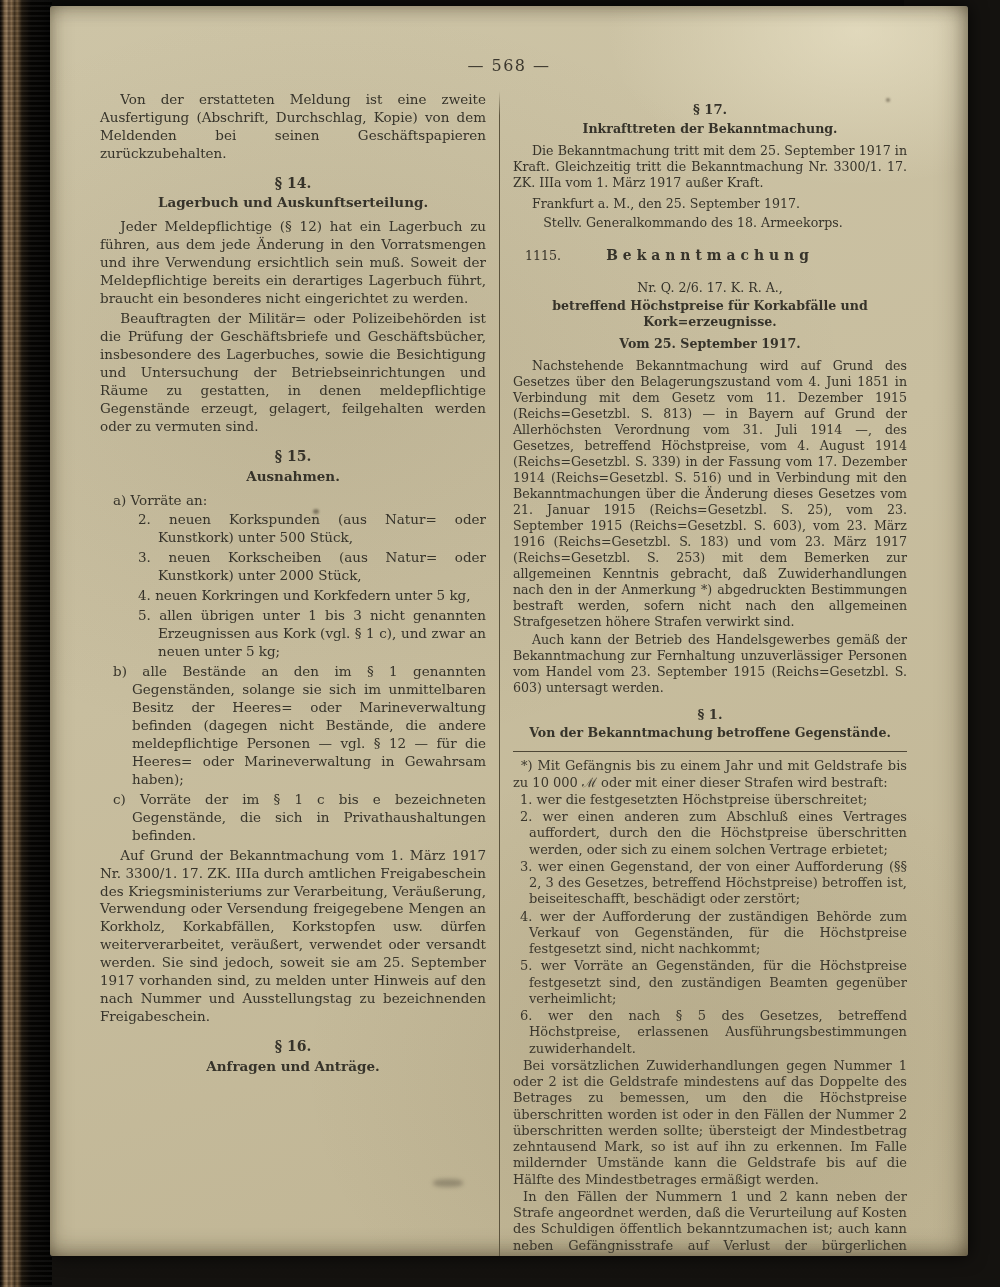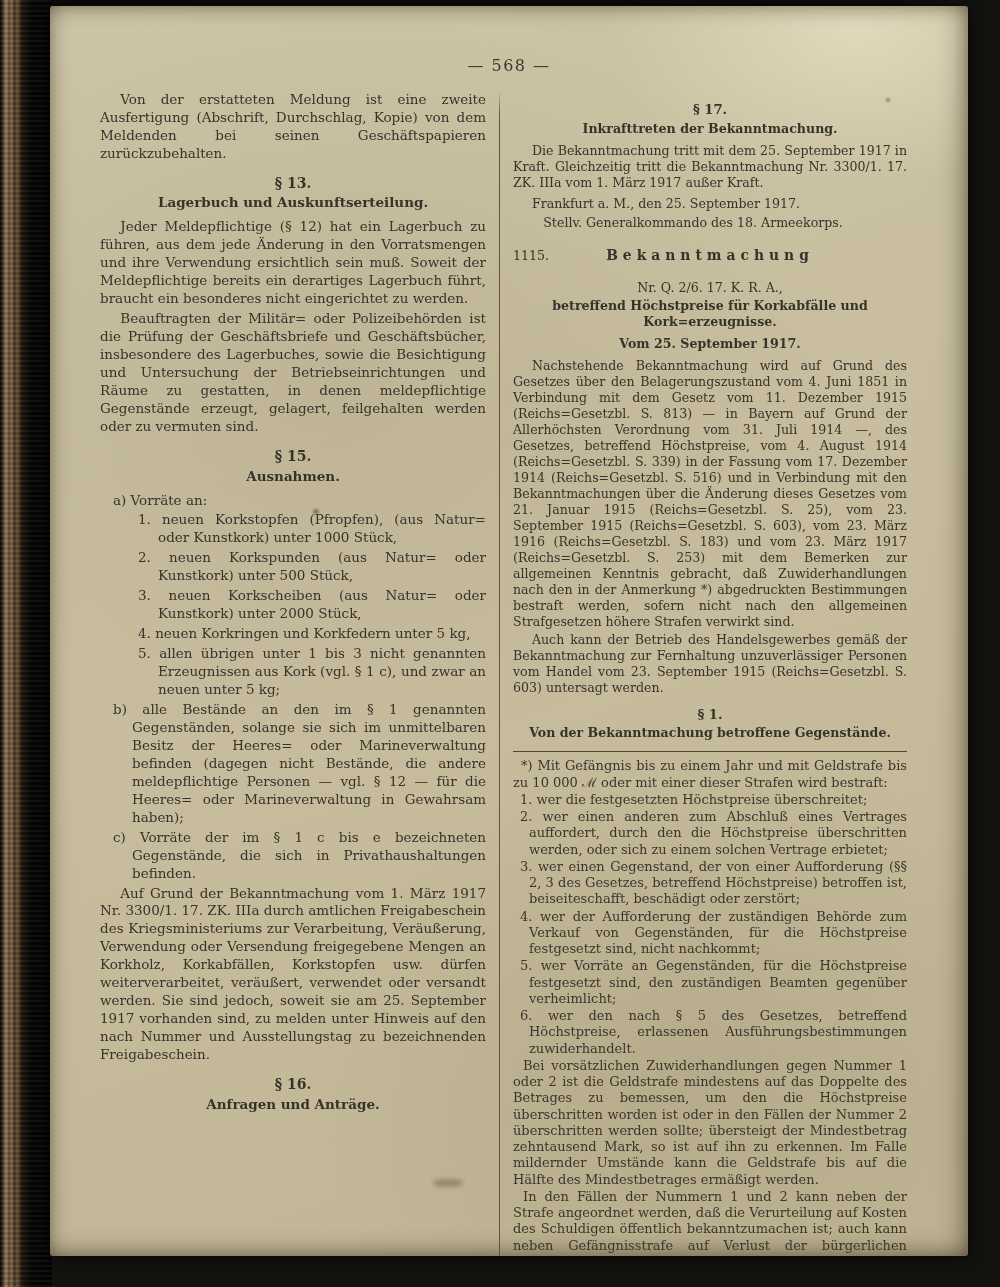--- a/index.html
+++ b/index.html
@@ -67,21 +67,21 @@
     text-align: justify; padding-left: 32px; text-indent: -19px;
     margin-bottom: 2px; hyphens: auto;
   }
   .item-number {
     text-align: justify; margin-left: 38px; padding-left: 20px; text-indent: -20px;
     margin-bottom: 2px; hyphens: auto;
   }
   .dateline  { text-indent: 1.5em; margin-top: 5px; }
   .signature { text-indent: 2.4em; margin: 3px 0 16px; }
   .notice-head { position: relative; text-align: center; margin: 16px 0 5px; }
-  .notice-no   { position: absolute; left: 0; top: 1px; font-weight: normal; text-align: center; }
+  .notice-no   { position: absolute; left: 12px; top: 1px; font-weight: normal; text-align: center; }
   .notice-title{ font-weight: bold; letter-spacing: 5px; font-size: 1.1em; }
   .footnote-rule { height: 1px; background: #4e4736; margin: 10px 0 6px; }
   .footnote { font-size: 13px; line-height: 1.25; color: #3a362c; }
   .fn-intro { text-align: justify; text-indent: 8px; margin-bottom: 1px; }
   .fn-item  { text-align: justify; padding-left: 16px; text-indent: -9px; margin-bottom: 1px; hyphens: auto; }
   .fn-para  { text-align: justify; text-indent: 10px; margin-bottom: 1px; hyphens: auto; }
   .smudge { position: absolute; border-radius: 50%; background: rgba(60,52,38,.5); filter: blur(1px); }
   .smudge.s1 { left: 263px; top: 503px; width: 6px; height: 5px; }
   .smudge.s2 { left: 383px; top: 1173px; width: 30px; height: 8px; background: rgba(95,88,70,.45); filter: blur(2px); border-radius: 40%; }
   .smudge.s3 { left: 836px; top: 92px; width: 4px; height: 4px; }
@@ -93,30 +93,29 @@
   <div class="book-edge"></div>
 
   <div class="paper">
     <div class="page-number">— 568 —</div>
 
     <div class="columns">
 
       <div class="col-left">
         <p class="para">Von der erstatteten Meldung ist eine zweite Ausfertigung (Abschrift, Durchschlag, Kopie) von dem Meldenden bei seinen Geschäftspapieren zurückzubehalten.</p>
 
-        <div class="sec-num">§ 13.</div>
+        <div class="sec-num">§ 14.</div>
         <div class="sec-title">Lagerbuch und Auskunftserteilung.</div>
         <p class="para">Jeder Meldepflichtige (§ 12) hat ein Lagerbuch zu führen, aus dem jede Änderung in den Vorratsmengen und ihre Verwendung ersichtlich sein muß. Soweit der Meldepflichtige bereits ein derartiges Lagerbuch führt, braucht ein besonderes nicht eingerichtet zu werden.</p>
         <p class="para">Beauftragten der Militär= oder Polizeibehörden ist die Prüfung der Geschäftsbriefe und Geschäftsbücher, insbesondere des Lagerbuches, sowie die Besichtigung und Untersuchung der Betriebseinrichtungen und Räume zu gestatten, in denen meldepflichtige Gegenstände erzeugt, gelagert, feilgehalten werden oder zu vermuten sind.</p>
 
         <div class="sec-num">§ 15.</div>
         <div class="sec-title">Ausnahmen.</div>
 
         <p class="item-letter">a) Vorräte an:</p>
-        <p class="item-number">1. neuen Korkstopfen (Pfropfen), (aus Natur= oder Kunstkork) unter 1000 Stück,</p>
         <p class="item-number">2. neuen Korkspunden (aus Natur= oder Kunstkork) unter 500 Stück,</p>
         <p class="item-number">3. neuen Korkscheiben (aus Natur= oder Kunstkork) unter 2000 Stück,</p>
         <p class="item-number">4. neuen Korkringen und Korkfedern unter 5 kg,</p>
         <p class="item-number">5. allen übrigen unter 1 bis 3 nicht genannten Erzeugnissen aus Kork (vgl. § 1 c), und zwar an neuen unter 5 kg;</p>
         <p class="item-letter">b) alle Bestände an den im § 1 genannten Gegenständen, solange sie sich im unmittelbaren Besitz der Heeres= oder Marineverwaltung befinden (dagegen nicht Bestände, die andere meldepflichtige Personen — vgl. § 12 — für die Heeres= oder Marineverwaltung in Gewahrsam haben);</p>
         <p class="item-letter">c) Vorräte der im § 1 c bis e bezeichneten Gegenstände, die sich in Privathaushaltungen befinden.</p>
 
         <p class="para">Auf Grund der Bekanntmachung vom 1. März 1917 Nr. 3300/1. 17. ZK. IIIa durch amtlichen Freigabeschein des Kriegsministeriums zur Verarbeitung, Veräußerung, Verwendung oder Versendung freigegebene Mengen an Korkholz, Korkabfällen, Korkstopfen usw. dürfen weiterverarbeitet, veräußert, verwendet oder versandt werden. Sie sind jedoch, soweit sie am 25. September 1917 vorhanden sind, zu melden unter Hinweis auf den nach Nummer und Ausstellungstag zu bezeichnenden Freigabeschein.</p>
 
         <div class="sec-num">§ 16.</div>

